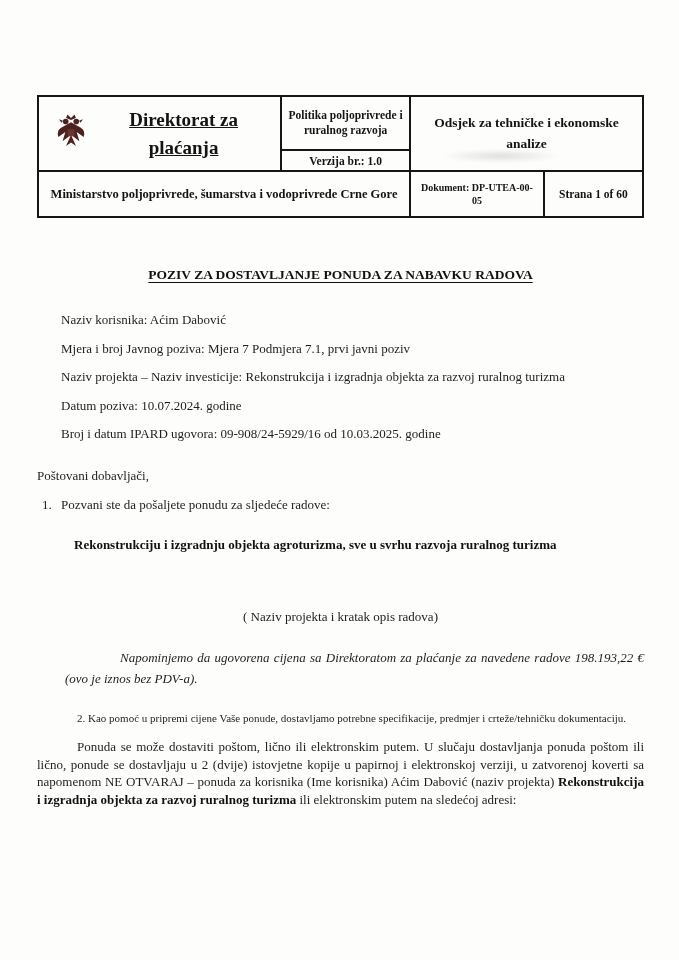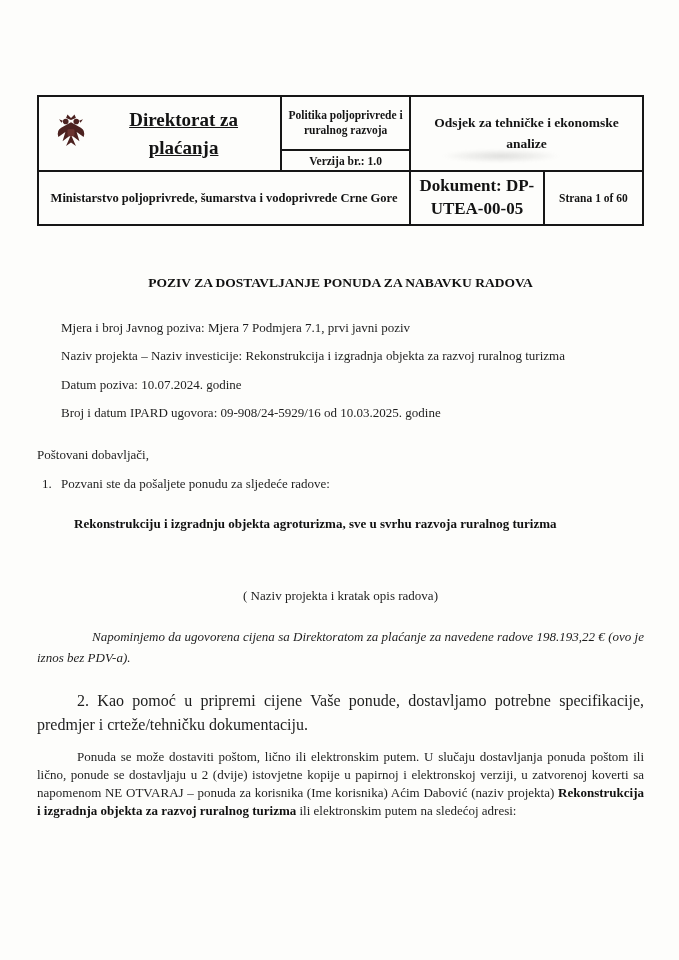--- a/index.html
+++ b/index.html
@@ -34,38 +34,38 @@
     font-weight: bold;
     color: #141414;
   }
   td.cell-org { height: 75px; }
   .org-inner { display: flex; align-items: center; gap: 8px; padding: 0 4px 0 10px; text-decoration: underline; }
   .org-name { flex: 1; font-size: 19px; line-height: 1.45; text-align: center; }
   td.cell-policy { height: 52px; font-size: 11.5px; line-height: 1.3; }
   td.cell-version { height: 17px; font-size: 11.5px; }
   td.cell-dept { font-size: 13.5px; line-height: 1.5; position: relative; }
   td.cell-ministry { height: 46px; font-size: 12.5px; line-height: 1.35; }
-  td.cell-doc { font-size: 17px; line-height: 1.35; }
+  td.cell-doc { font-size: 10px; line-height: 1.35; }
   td.cell-page { font-size: 11.5px; }
   .smudge {
     position: absolute; left: 30px; top: 52px; width: 120px; height: 14px;
     background: radial-gradient(ellipse at center, rgba(120,120,120,.22), rgba(120,120,120,0) 70%);
     filter: blur(1px);
     pointer-events: none;
   }
 
   
   .doc-title {
     margin-top: 49px;
     text-align: center;
     font-weight: bold;
     font-size: 13.5px;
     color: #111;
   }
-  .doc-title span { text-underline-offset: 3px; }
+  .doc-title span { text-decoration: underline; text-underline-offset: 3px; }
 
   .info { margin-top: 29px; padding-left: 24px; }
   .info p { font-size: 13px; margin-bottom: 12.5px; white-space: nowrap; }
 
   .salutation { margin-top: 26px; font-size: 13px; }
 
   .item1 { margin-top: 13px; display: flex; font-size: 13px; }
   .item1 .num { width: 24px; padding-left: 5px; }
 
   .works-title {
@@ -79,25 +79,26 @@
 
   .caption { margin-top: 56px; text-align: center; font-size: 13px; }
 
   .note {
     margin-top: 22px;
     font-size: 13px;
     font-style: italic;
     text-indent: 55px;
     text-align: justify;
     line-height: 1.62;
+    margin-left: 28px;
   }
 
   .item2 {
     margin-top: 21px;
-    font-size: 16px;
+    font-size: 11px;
     text-indent: 40px;
     text-align: justify;
     line-height: 1.5;
   }
 
   .delivery {
     margin-top: 11px;
     font-size: 13px;
     text-indent: 40px;
     text-align: justify;
@@ -152,20 +153,21 @@
         <td class="cell-ministry" colspan="2">Ministarstvo poljoprivrede, šumarstva i vodoprivrede Crne Gore</td>
         <td class="cell-doc">Dokument: DP-UTEA-00-05</td>
         <td class="cell-page">Strana 1 of 60</td>
       </tr>
     </tbody>
       </table>
 
     <h1 class="doc-title"><span>POZIV ZA DOSTAVLJANJE PONUDA ZA NABAVKU RADOVA</span></h1>
 
     <div class="info">
+      <p>Naziv korisnika: Aćim Dabović</p>
       <p>Mjera i broj Javnog poziva: Mjera 7 Podmjera 7.1, prvi javni poziv</p>
       <p>Naziv projekta – Naziv investicije: Rekonstrukcija i izgradnja objekta za razvoj ruralnog turizma</p>
       <p>Datum poziva: 10.07.2024. godine</p>
       <p>Broj i datum IPARD ugovora: 09-908/24-5929/16 od 10.03.2025. godine</p>
     </div>
 
     <p class="salutation">Poštovani dobavljači,</p>
 
     <div class="item1">
       <span class="num">1.</span>

